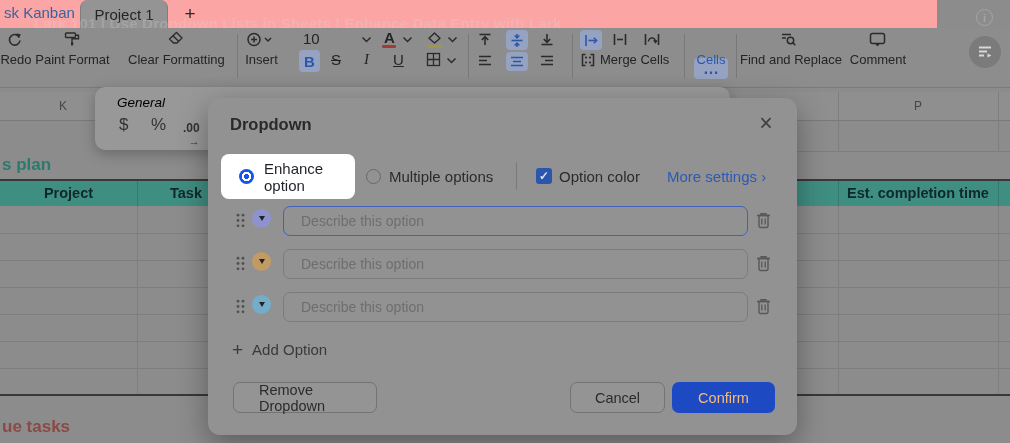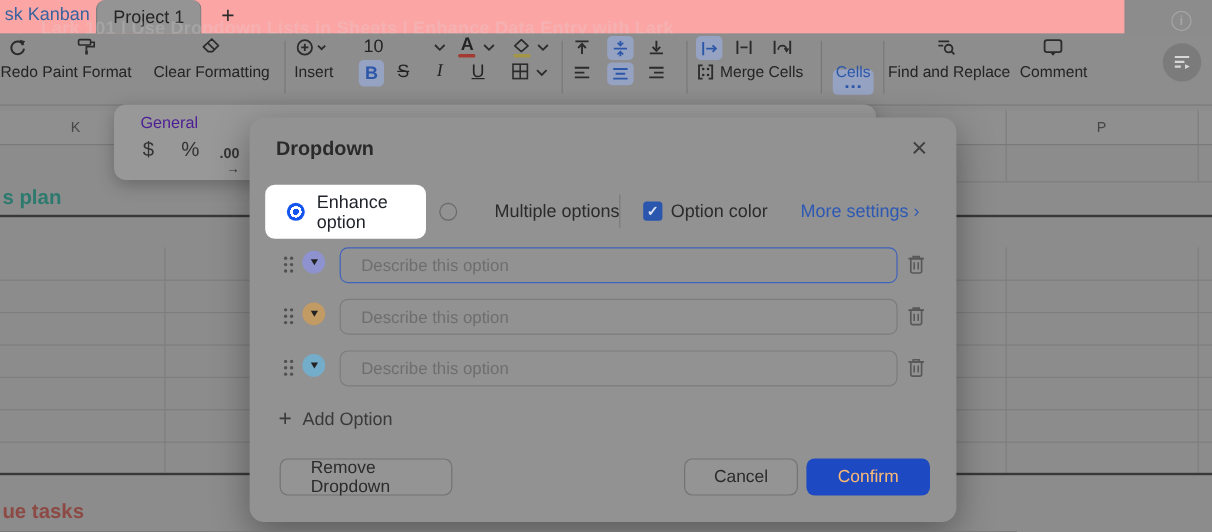--- a/index.html
+++ b/index.html
@@ -50,21 +50,21 @@
   .darkline{position:absolute;height:2px;background:#383838;}
   .tealrow{left:0;top:181px;width:1010px;height:25px;background:#3f8e82;}
   .tealtext{position:absolute;top:4px;font-size:14.5px;font-weight:bold;color:#11282a;white-space:nowrap;}
   .tealdiv{position:absolute;top:0;width:1px;height:25px;background:#357a6e;}
   .sheet-title{left:2px;top:155px;font-size:17px;font-weight:bold;color:#2c7a6e;}
   .sheet-title-bottom{left:2px;top:417px;font-size:17px;font-weight:bold;color:#8d4944;}
 
   
   .popup{left:95px;top:87px;width:635px;height:63px;background:#989898;
     border-radius:10px;box-shadow:0 4px 14px rgba(0,0,0,0.25);}
-  .popup-title{position:absolute;left:22px;top:8px;font-size:13.5px;color:#4c1d95;}
+  .popup-title{position:absolute;left:22px;top:8px;font-size:13.5px;color:#000000;font-style:italic;}
   .popup-ic{position:absolute;top:28px;font-size:17px;font-weight:500;color:#333;}
   .dec00{font-size:12px;font-weight:bold;line-height:10px;}
   .dec-arrow{font-size:11px;line-height:9px;display:block;text-align:right;}
 
   
   .dialog{left:208px;top:98px;width:589px;height:337px;background:#929292;
     border-radius:12px;box-shadow:0 10px 30px rgba(0,0,0,0.35);}
   .dlg-title{position:absolute;left:22px;top:17px;font-size:16.5px;font-weight:600;color:#2a2a2a;}
   .dlg-close{position:absolute;left:543px;top:10px;width:30px;height:30px;display:flex;
     align-items:center;justify-content:center;font-size:23px;color:#3f3f3f;}
@@ -324,20 +324,28 @@
   <div class="abs hline" style="left:0;top:233px;width:1010px;"></div>
   <div class="abs hline" style="left:0;top:260px;width:1010px;"></div>
   <div class="abs hline" style="left:0;top:287px;width:1010px;"></div>
   <div class="abs hline" style="left:0;top:314px;width:1010px;"></div>
   <div class="abs hline" style="left:0;top:341px;width:1010px;"></div>
   <div class="abs hline" style="left:0;top:368px;width:1010px;"></div>
 
   <div class="abs sheet-title">s plan</div>
 
   <div class="abs darkline" style="left:0;top:179px;width:1010px;"></div>
+  <div class="abs tealrow">
+    <div class="tealtext" style="left:0;width:137px;text-align:center;">Project</div>
+    <div class="tealtext" style="left:170px;">Task</div>
+    <div class="tealtext" style="left:838px;width:160px;text-align:center;">Est. completion time</div>
+    <div class="tealdiv" style="left:137px;"></div>
+    <div class="tealdiv" style="left:838px;"></div>
+    <div class="tealdiv" style="left:998px;"></div>
+  </div>
 
   <div class="abs darkline" style="left:0;top:394px;width:1010px;"></div>
   <div class="abs sheet-title-bottom">ue tasks</div>
 
   <div class="abs popup">
     <div class="popup-title">General</div>
     <div class="popup-ic" style="left:24px;">$</div>
     <div class="popup-ic" style="left:56px;">%</div>
     <div class="popup-ic" style="left:88px;top:30px;">
       <span class="dec00">.00</span>
@@ -348,21 +356,21 @@
   <div class="abs dialog">
     <div class="dlg-title">Dropdown</div>
     <div class="dlg-close">×</div>
 
     <div class="spotlight">
       <span class="radio-on"></span>
       <span class="spot-label">Enhance option</span>
     </div>
 
     <div class="radio-off"></div>
-    <div class="ctl-label" style="left:181px;margin-left:23px;">Multiple options</div>
+    <div class="ctl-label" style="left:181px;">Multiple options</div>
 
     <div class="ctl-div"></div>
 
     <div class="checkbox">✓</div>
     <div class="ctl-label" style="left:351px;">Option color</div>
 
     <div class="morelink">
       <span>More settings</span><span> ›</span>
     </div>
 

